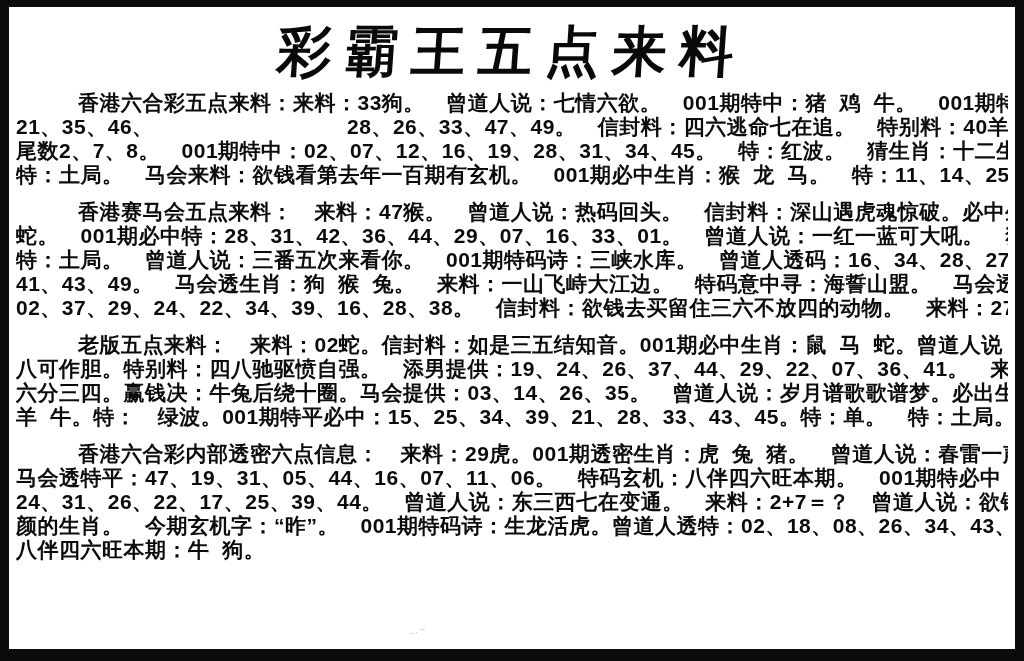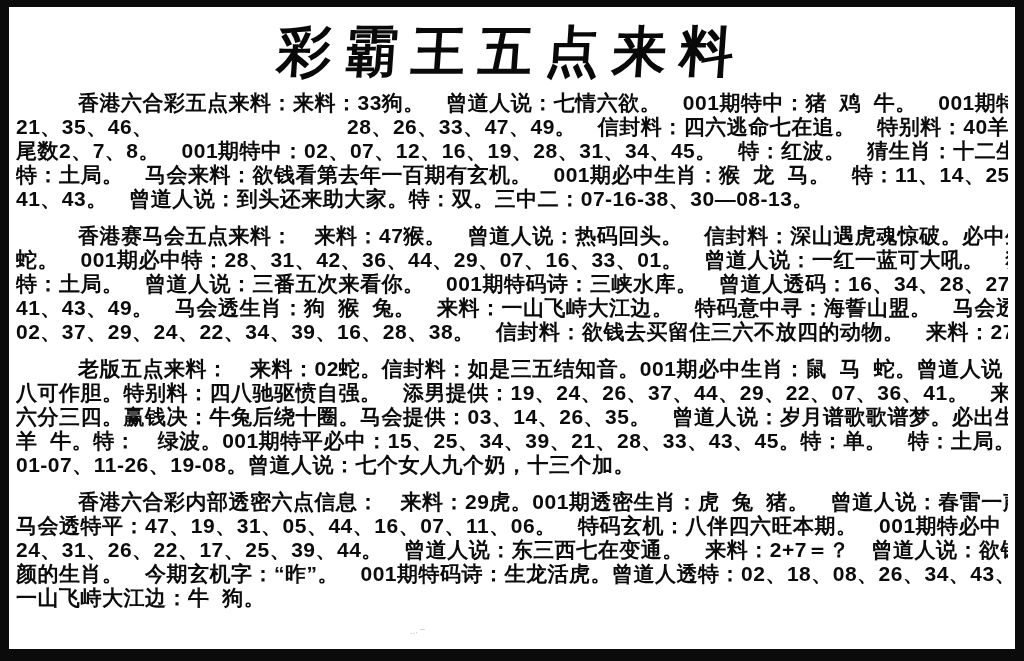--- a/index.html
+++ b/index.html
@@ -67,44 +67,42 @@
 
   <div class="title">彩霸王五点来料</div>
 
   <div class="body">
 
     <div class="para">
       <div class="ln first">香港六合彩五点来料：来料：33狗。　曾道人说：七情六欲。　001期特中：猪  鸡  牛。　001期特必中：17、</div>
       <div class="ln">21、35、46、　　　　　　　　　28、26、33、47、49。　信封料：四六逃命七在追。　特别料：40羊。　001期：头数1。</div>
       <div class="ln">尾数2、7、8。　001期特中：02、07、12、16、19、28、31、34、45。　特：红波。　猜生肖：十二生肖排第四。</div>
       <div class="ln">特：土局。　马会来料：欲钱看第去年一百期有玄机。　001期必中生肖：猴  龙  马。　特：11、14、25、26、31、</div>
-      <div class="ln">41、43。　曾道人说：到头还来助大家。特：双。三中二：07-16-38、30—08-13。</div>
     </div>
 
     <div class="para">
       <div class="ln first">香港赛马会五点来料：　来料：47猴。　曾道人说：热码回头。　信封料：深山遇虎魂惊破。必中生肖：龙  牛</div>
       <div class="ln">蛇。　001期必中特：28、31、42、36、44、29、07、16、33、01。　曾道人说：一红一蓝可大吼。　独支：31。</div>
       <div class="ln">特：土局。　曾道人说：三番五次来看你。　001期特码诗：三峡水库。　曾道人透码：16、34、28、27、19、21、</div>
       <div class="ln">41、43、49。　马会透生肖：狗  猴  兔。　来料：一山飞峙大江边。　特码意中寻：海誓山盟。　马会透码：14、</div>
       <div class="ln">02、37、29、24、22、34、39、16、28、38。　信封料：欲钱去买留住三六不放四的动物。　来料：27猴。　特</div>
     </div>
 
     <div class="para">
       <div class="ln first">老版五点来料：　来料：02蛇。信封料：如是三五结知音。001期必中生肖：鼠  马  蛇。曾道人说：判决三</div>
       <div class="ln">八可作胆。特别料：四八驰驱愤自强。　添男提供：19、24、26、37、44、29、22、07、36、41。　来料：一归五</div>
       <div class="ln">六分三四。赢钱决：牛兔后绕十圈。马会提供：03、14、26、35。　曾道人说：岁月谱歌歌谱梦。必出生肖：鼠</div>
       <div class="ln">羊  牛。特：　绿波。001期特平必中：15、25、34、39、21、28、33、43、45。特：单。　特：土局。二中一：</div>
-      <div class="ln">01-07、11-26、19-08。曾道人说：七个女人九个奶，十三个加。</div>
     </div>
 
     <div class="para">
       <div class="ln first">香港六合彩内部透密六点信息：　来料：29虎。001期透密生肖：虎  兔  猪。　曾道人说：春雷一声鱼肚白。</div>
       <div class="ln">马会透特平：47、19、31、05、44、16、07、11、06。　特码玄机：八伴四六旺本期。　001期特必中：15、19、</div>
       <div class="ln">24、31、26、22、17、25、39、44。　曾道人说：东三西七在变通。　来料：2+7＝？　曾道人说：欲钱找鹤发童</div>
       <div class="ln">颜的生肖。　今期玄机字：“昨”。　001期特码诗：生龙活虎。曾道人透特：02、18、08、26、34、43、46、49。</div>
-      <div class="ln">一山飞峙大江边：牛  狗。</div>
+      <div class="ln">八伴四六旺本期：牛  狗。</div>
     </div>
 
   </div>
 
   <div class="footer-mark">…~</div>
 
 </div>
 
 </body></html>

